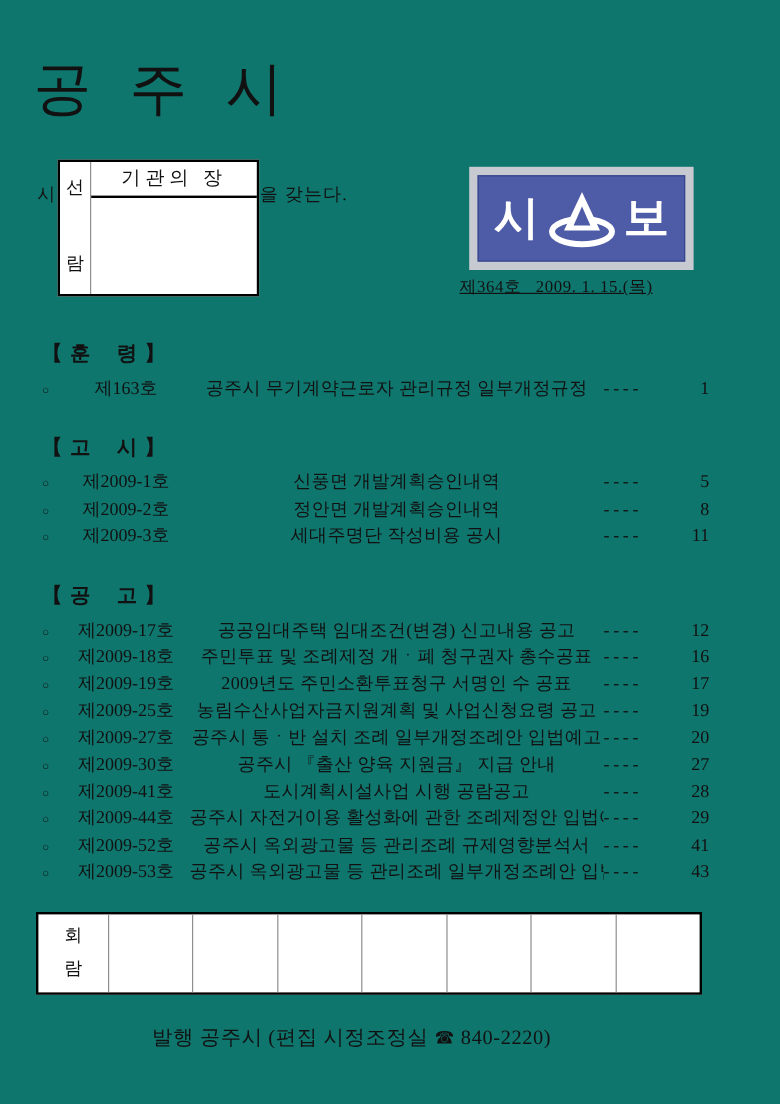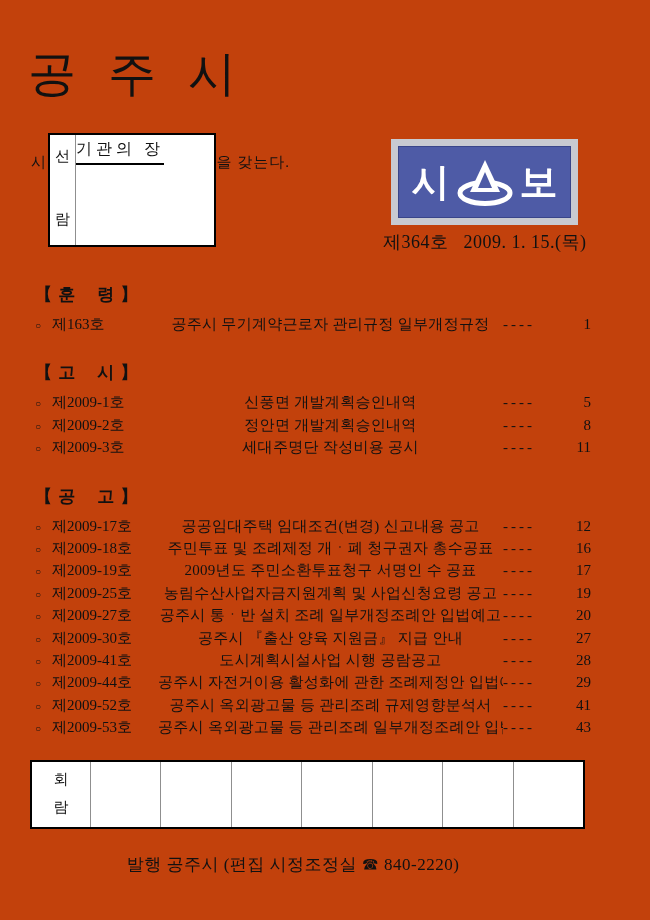--- a/index.html
+++ b/index.html
@@ -1,38 +1,38 @@
 <!DOCTYPE html>
 <html><head>
 <meta charset="utf-8">
 <style>
   html,body{margin:0;padding:0;background:#e8e8e8;}
   .page{
-    position:relative;width:650px;height:920px;background:#c2410c;
+    position:relative;width:650px;height:920px;background:#0f766e;
     font-family:"Liberation Serif","DejaVu Serif",serif;color:#111;
     overflow:hidden;margin:0 auto;
   }
   
   .city-title{
     position:absolute;left:28px;top:42px;font-size:48px;font-weight:500;
     letter-spacing:10px;white-space:pre;
   }
   .subtitle{
     position:absolute;left:31px;top:109px;font-size:15px;letter-spacing:1px;white-space:pre;margin-top:44px;
   }
   
   .approval-box{
     position:absolute;left:48px;top:133px;width:168px;height:114px;
     border:2px solid #000;display:flex;box-sizing:border-box;background:#fff;
   }
   .approval-side{
     width:25px;border-right:1px solid #8f8f8f;display:flex;flex-direction:column;
     justify-content:space-between;align-items:center;padding:12px 0 16px;font-size:15px;
   }
-  .approval-main{flex:1;display:flex;}
+  .approval-main{flex:1;display:flex;flex-direction:column;}
   .approval-head{
     height:28px;line-height:28px;border-bottom:2px solid #000;text-align:center;
     font-size:16px;letter-spacing:4px;white-space:pre;
   }
   .approval-blank{flex:1;}
   
   .logo{
     position:absolute;left:391px;top:139px;width:187px;height:86px;
     display:flex;align-items:center;justify-content:center;box-sizing:border-box;
   }
@@ -40,31 +40,31 @@
     width:171px;height:70px;display:flex;align-items:center;justify-content:center;
     gap:7px;border:1px solid #39458a;
   }
   .logo-char{
     color:#fff;font-size:38px;font-weight:bold;line-height:1;
     font-family:"Liberation Sans","DejaVu Sans",sans-serif;
   }
   .emblem{display:block;}
   
   .issue-line{
-    position:absolute;left:383px;top:230px;font-size:18px;white-space:pre;letter-spacing:0.5px;
+    position:absolute;left:383px;top:230px;font-size:14px;white-space:pre;letter-spacing:0.5px;text-decoration:underline;
   }
   
   .toc{position:absolute;left:35px;top:283px;width:556px;}
   .toc-section{margin-bottom:25px;}
   .sec-head{
     font-size:17px;font-weight:bold;white-space:pre;margin-bottom:8px;letter-spacing:1px;
   }
   .toc-row{display:flex;align-items:baseline;line-height:21.4px;font-size:15px;}
   .marker{width:17px;font-size:10px;}
-  .no{width:106px;white-space:nowrap;}
+  .no{width:106px;white-space:nowrap;text-align:center;}
   .title{flex:1;white-space:nowrap;overflow:hidden;letter-spacing:0.3px;text-align:center;}
   .dash{width:52px;letter-spacing:3px;white-space:pre;}
   .pg{width:36px;text-align:right;}
   
   .circ{
     position:absolute;left:30px;top:760px;width:555px;height:69px;
     border:2px solid #000;display:flex;box-sizing:border-box;background:#fff;
   }
   .circ-label{
     width:58px;display:flex;flex-direction:column;justify-content:space-between;

